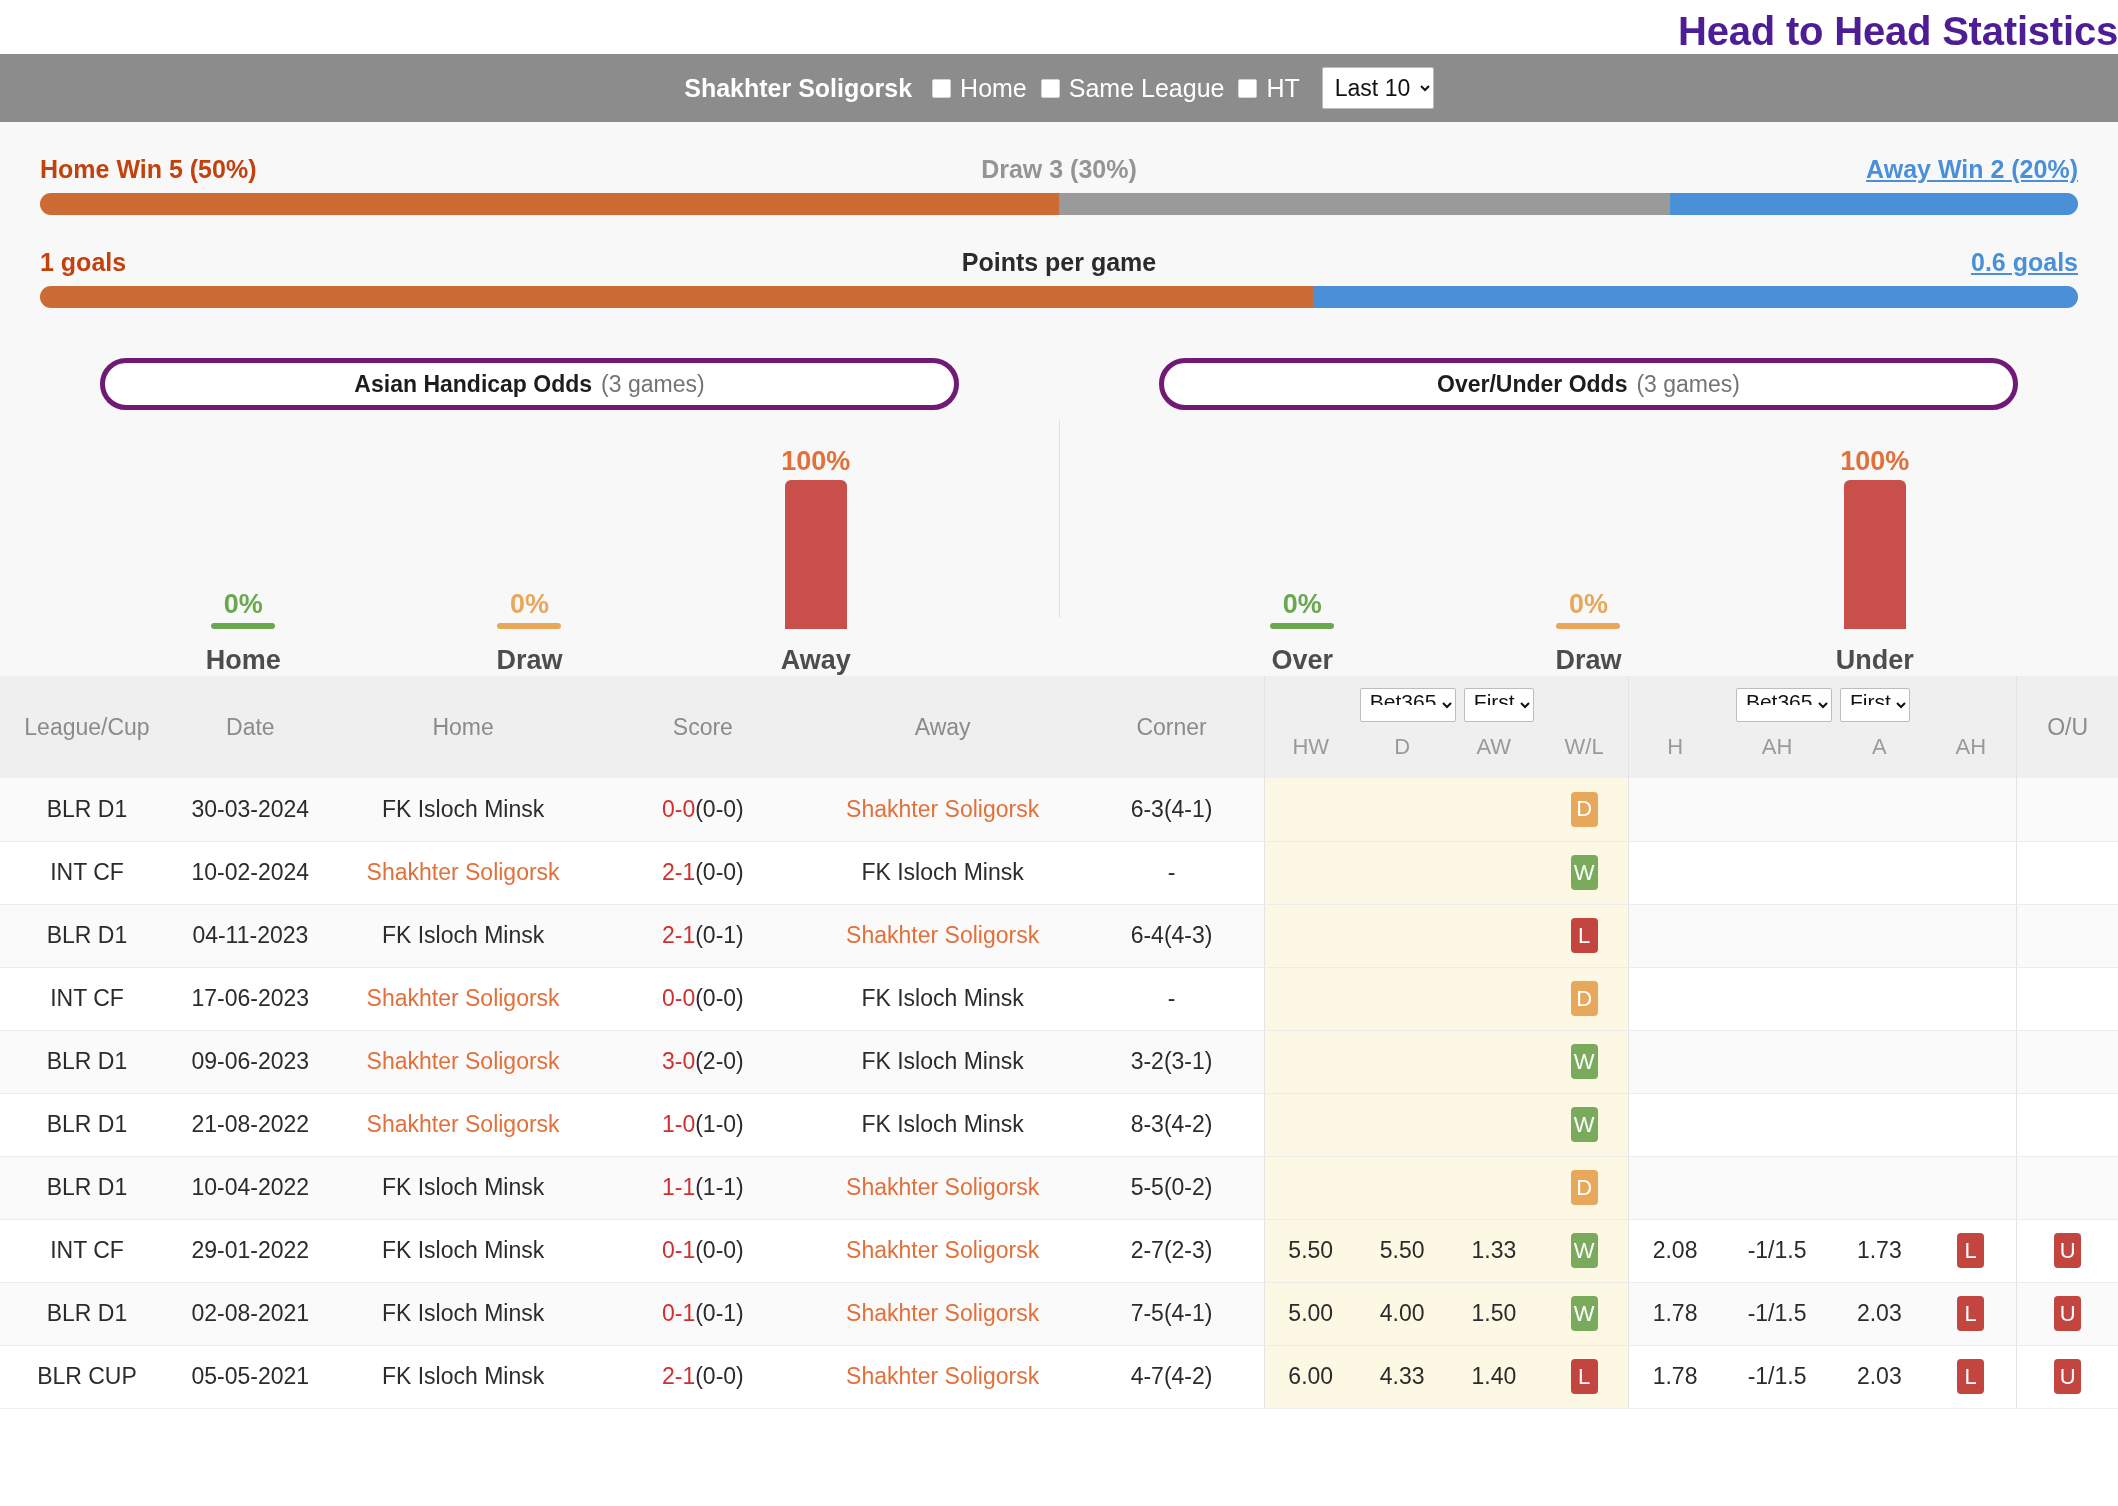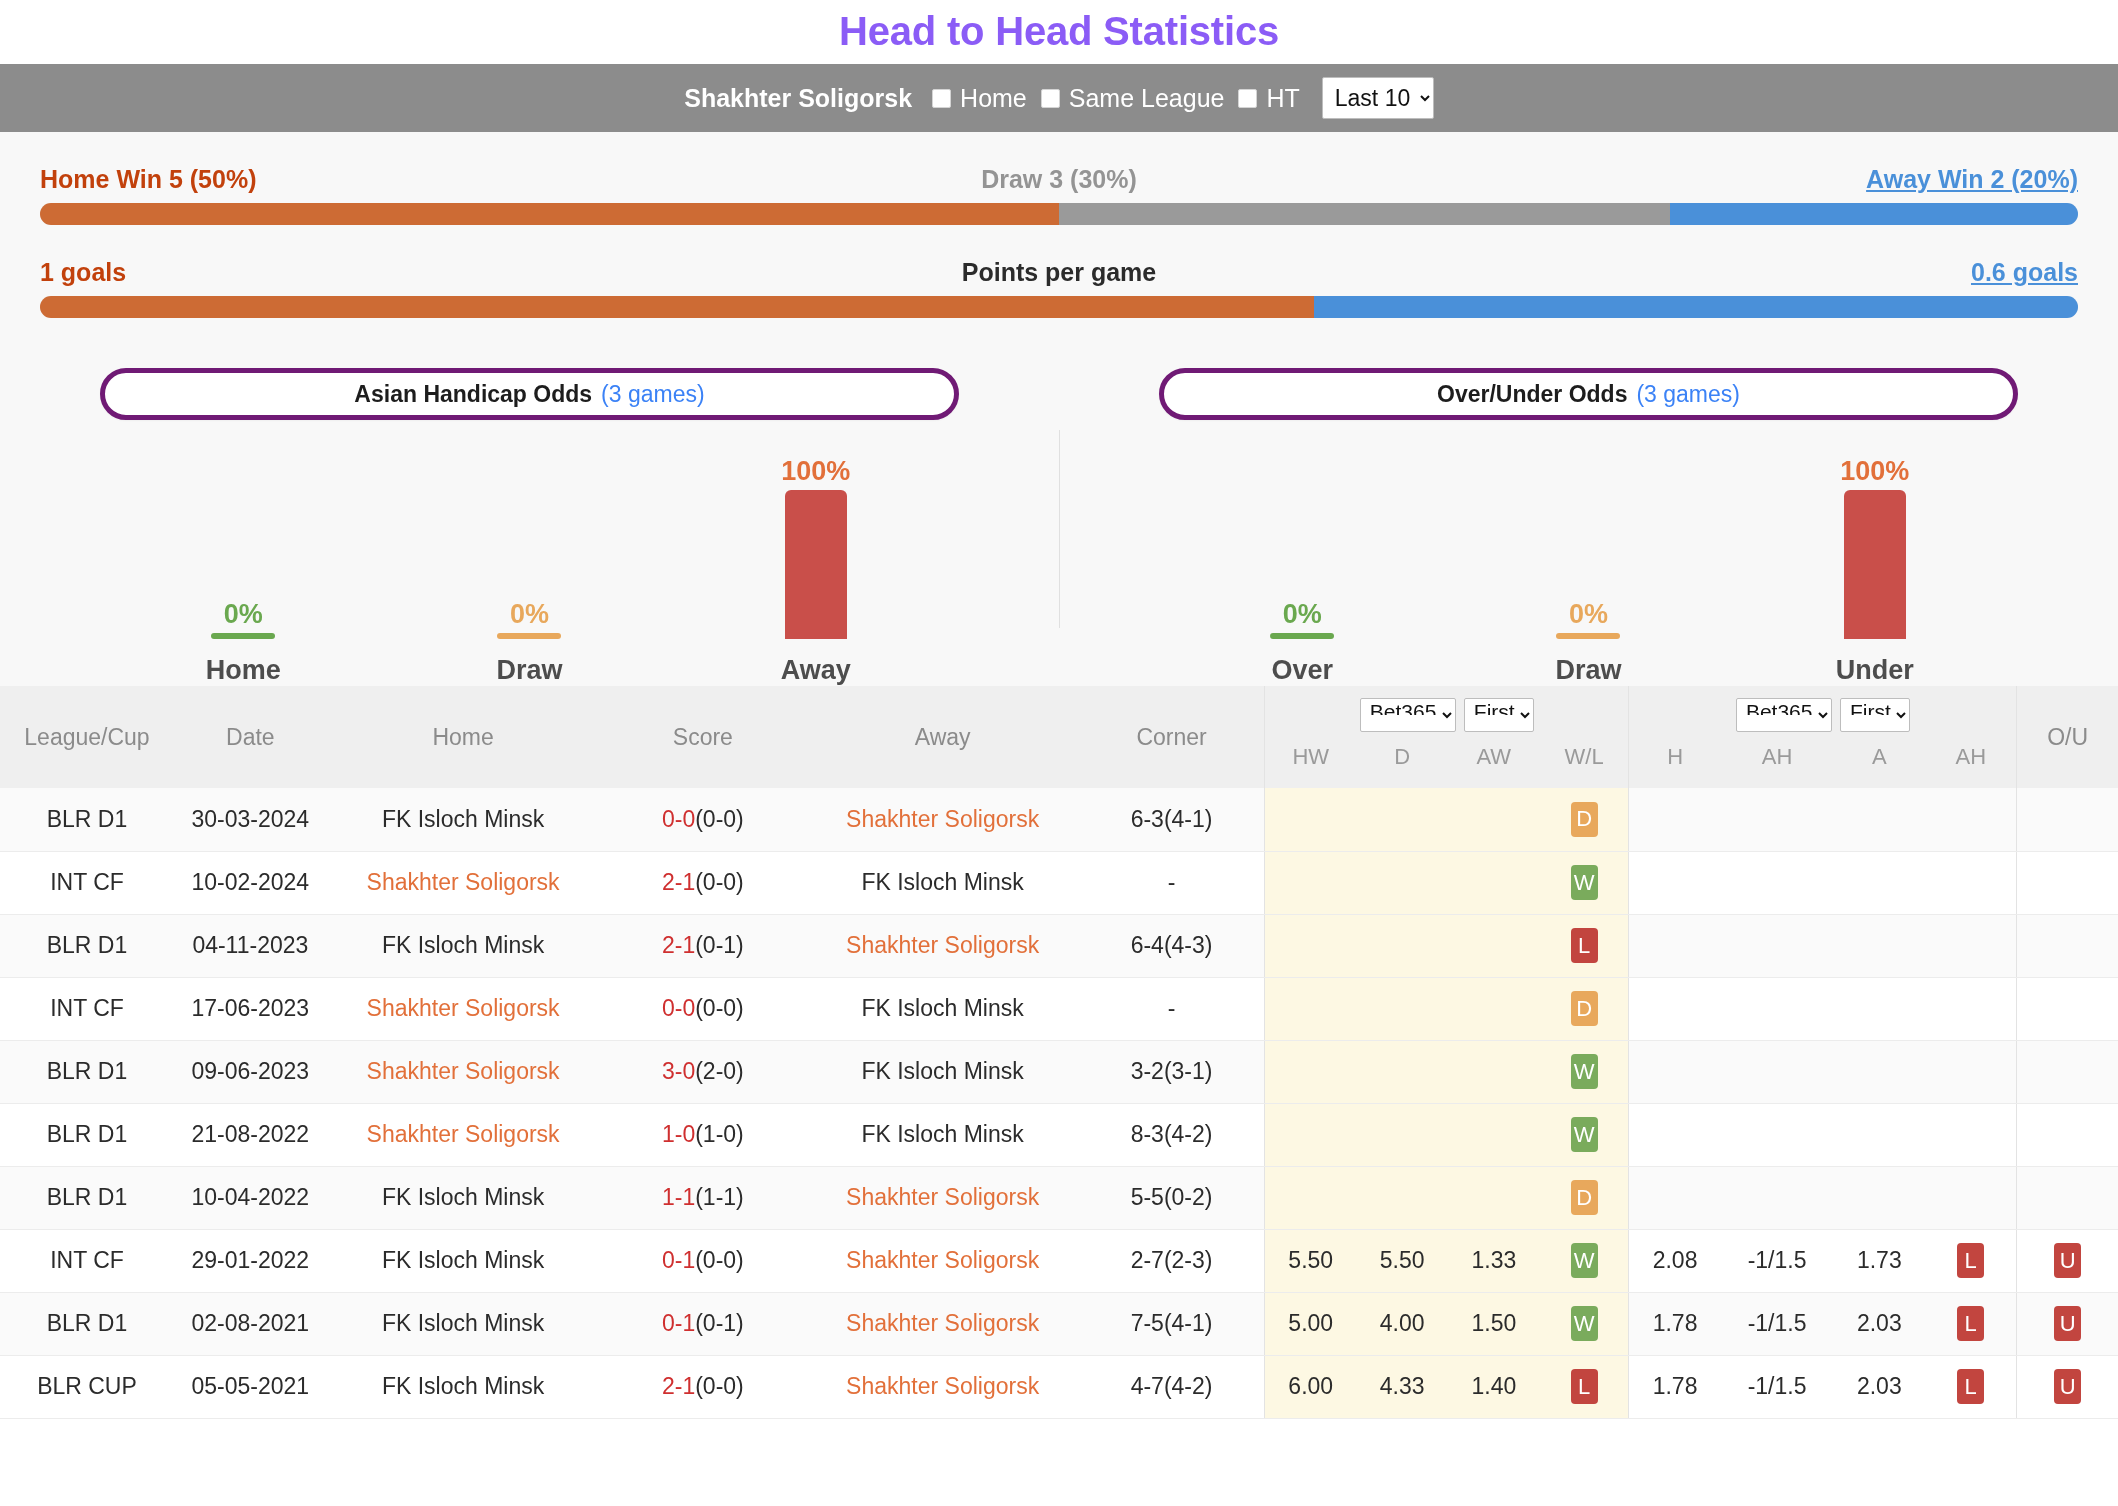--- a/index.html
+++ b/index.html
@@ -6,26 +6,26 @@
   html, body {
     margin: 0; padding: 0;
     width: 2118px; height: 1506px;
     background: #ffffff;
     font-family: "Liberation Sans", sans-serif;
     overflow: hidden;
   }
 
   
   .page-title {
-    text-align: center;
+    text-align: right;
     font-size: 40px;
     font-weight: bold;
-    color: #8b5cf6;
+    color: #4c1d95;
     line-height: 62px;
-    height: 64px;
+    height: 54px;
     letter-spacing: -0.2px;
   }
 
   
   .filter-bar {
     height: 68px;
     background: #8c8c8c;
     display: flex;
     align-items: center;
     justify-content: center;
@@ -112,21 +112,21 @@
     border: 5px solid #701a75;
     border-radius: 26px;
     height: 52px;
     display: flex;
     align-items: center;
     justify-content: center;
     font-size: 23px;
     box-shadow: 0 1px 2px rgba(0,0,0,0.04);
   }
   .pill-title { font-weight: bold; color: #1d1d1d; }
-  .pill-sub   { color: #3b82f6; margin-left: 9px; font-weight: normal; }
+  .pill-sub   { color: #737373; margin-left: 9px; font-weight: normal; }
 
   .chart-area {
     display: flex;
     align-items: flex-end;
     height: 230px;
     margin-top: 36px;
   }
   .chart-col {
     flex: 1;
     display: flex;

